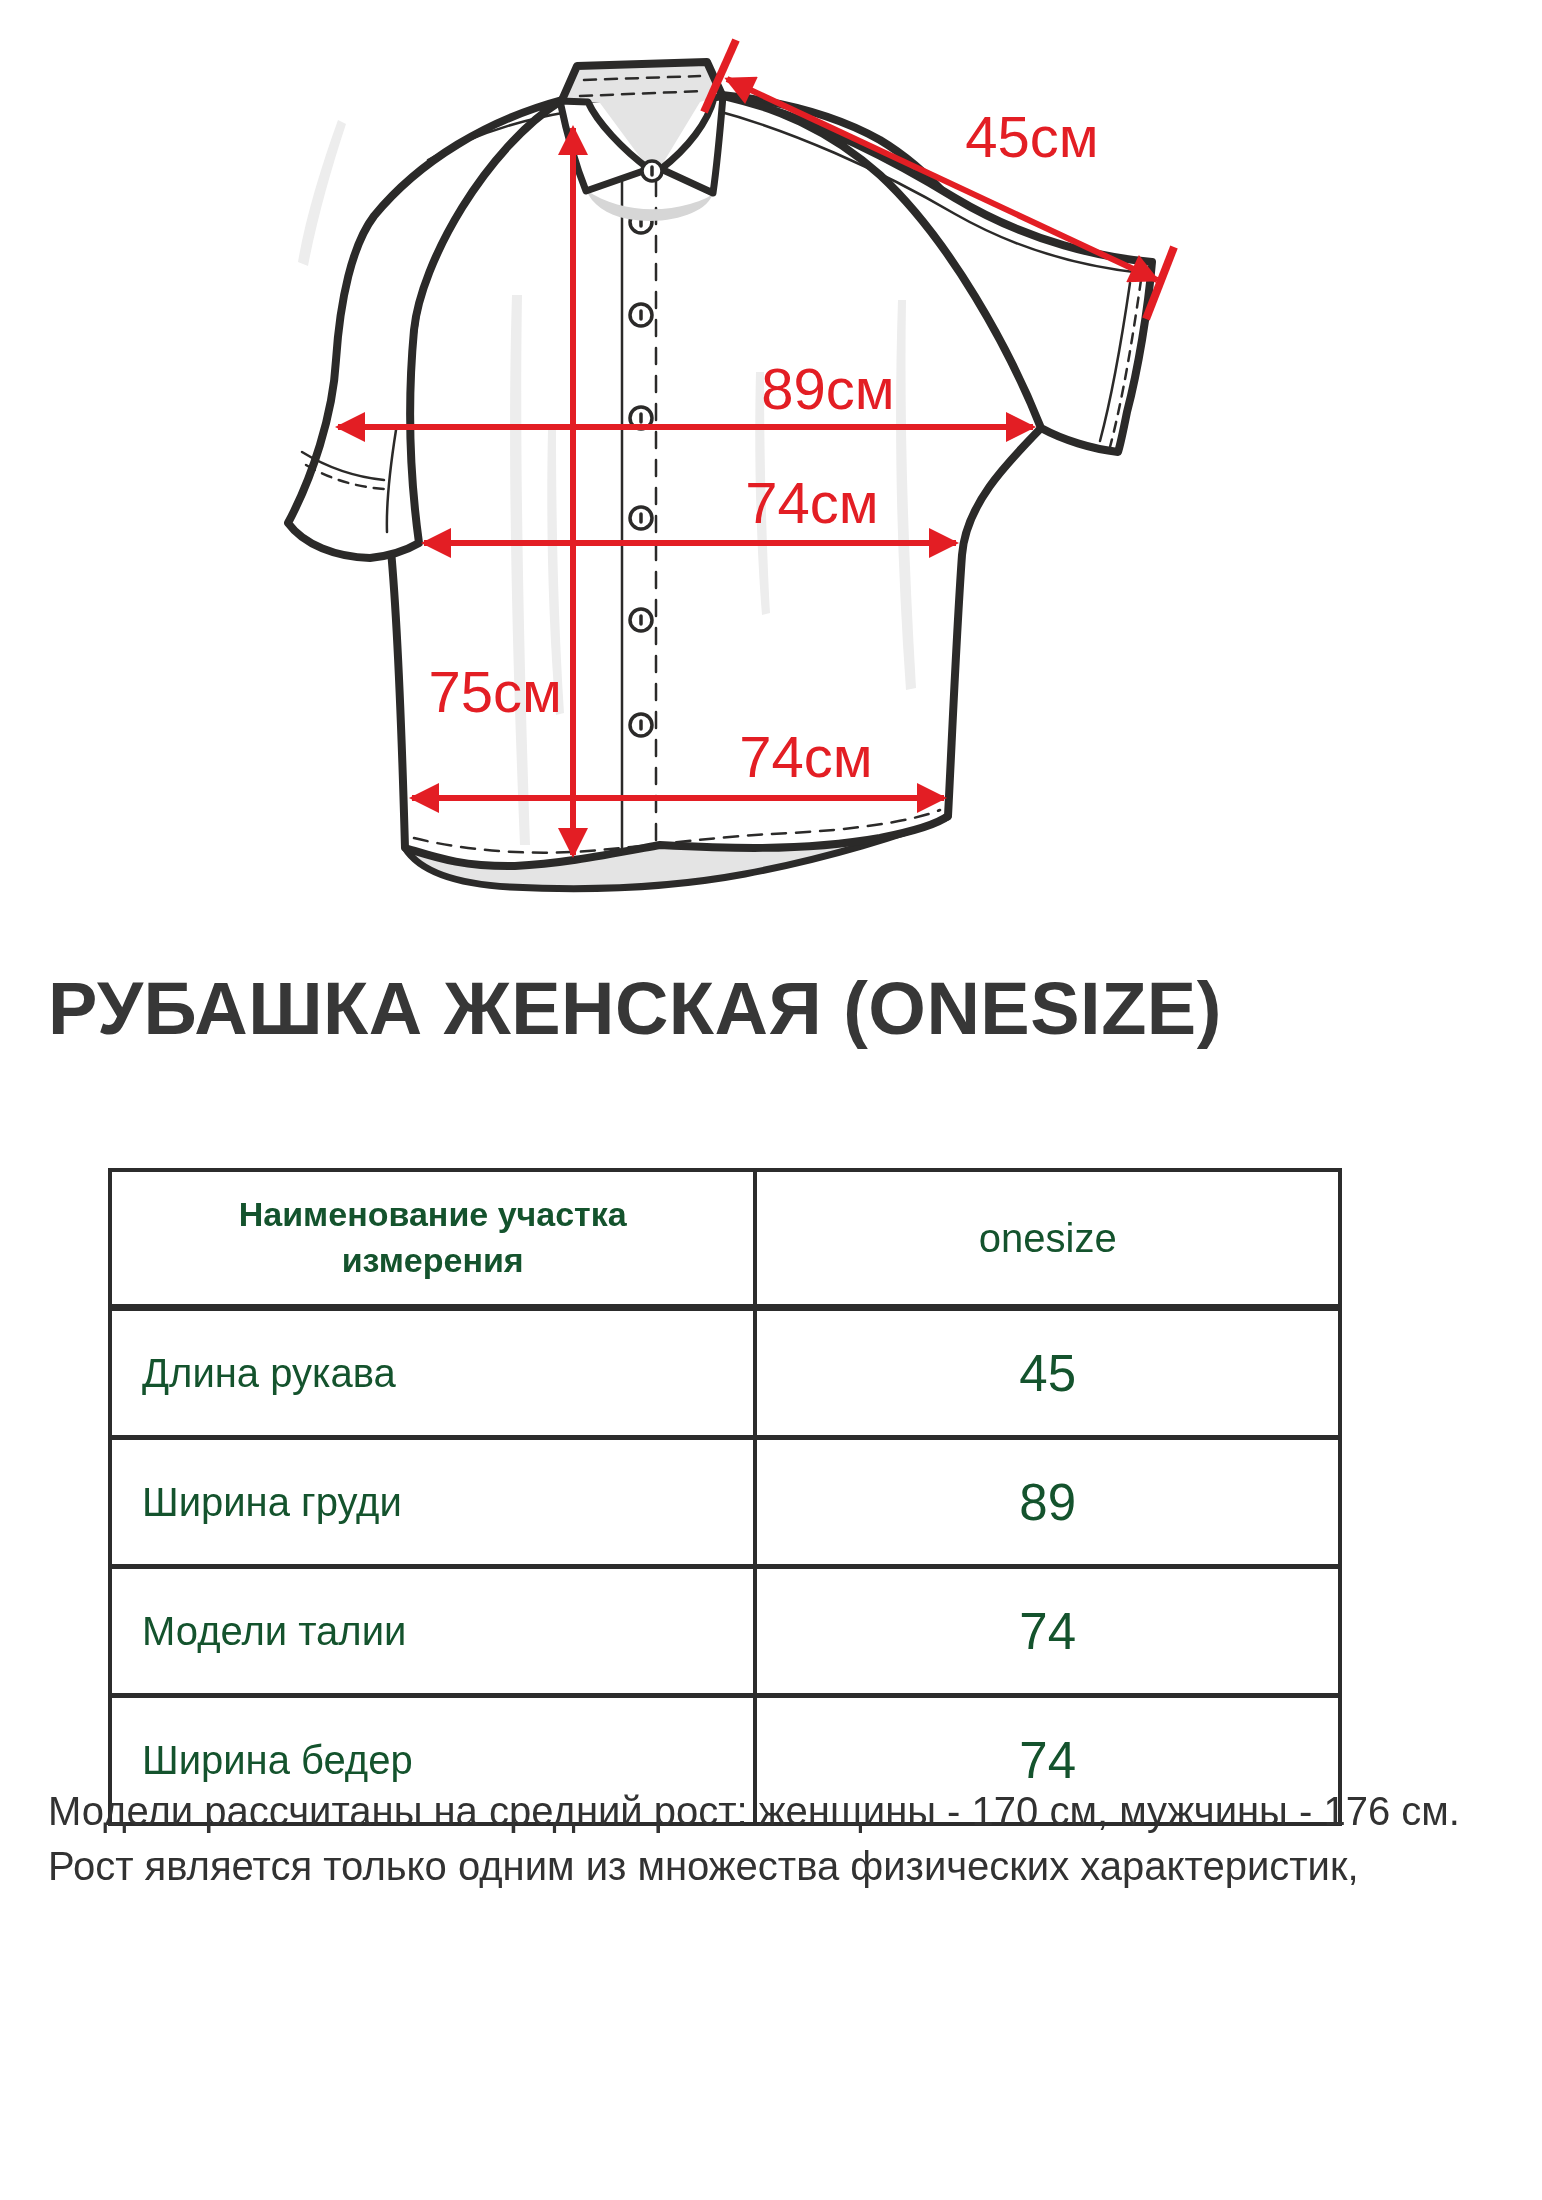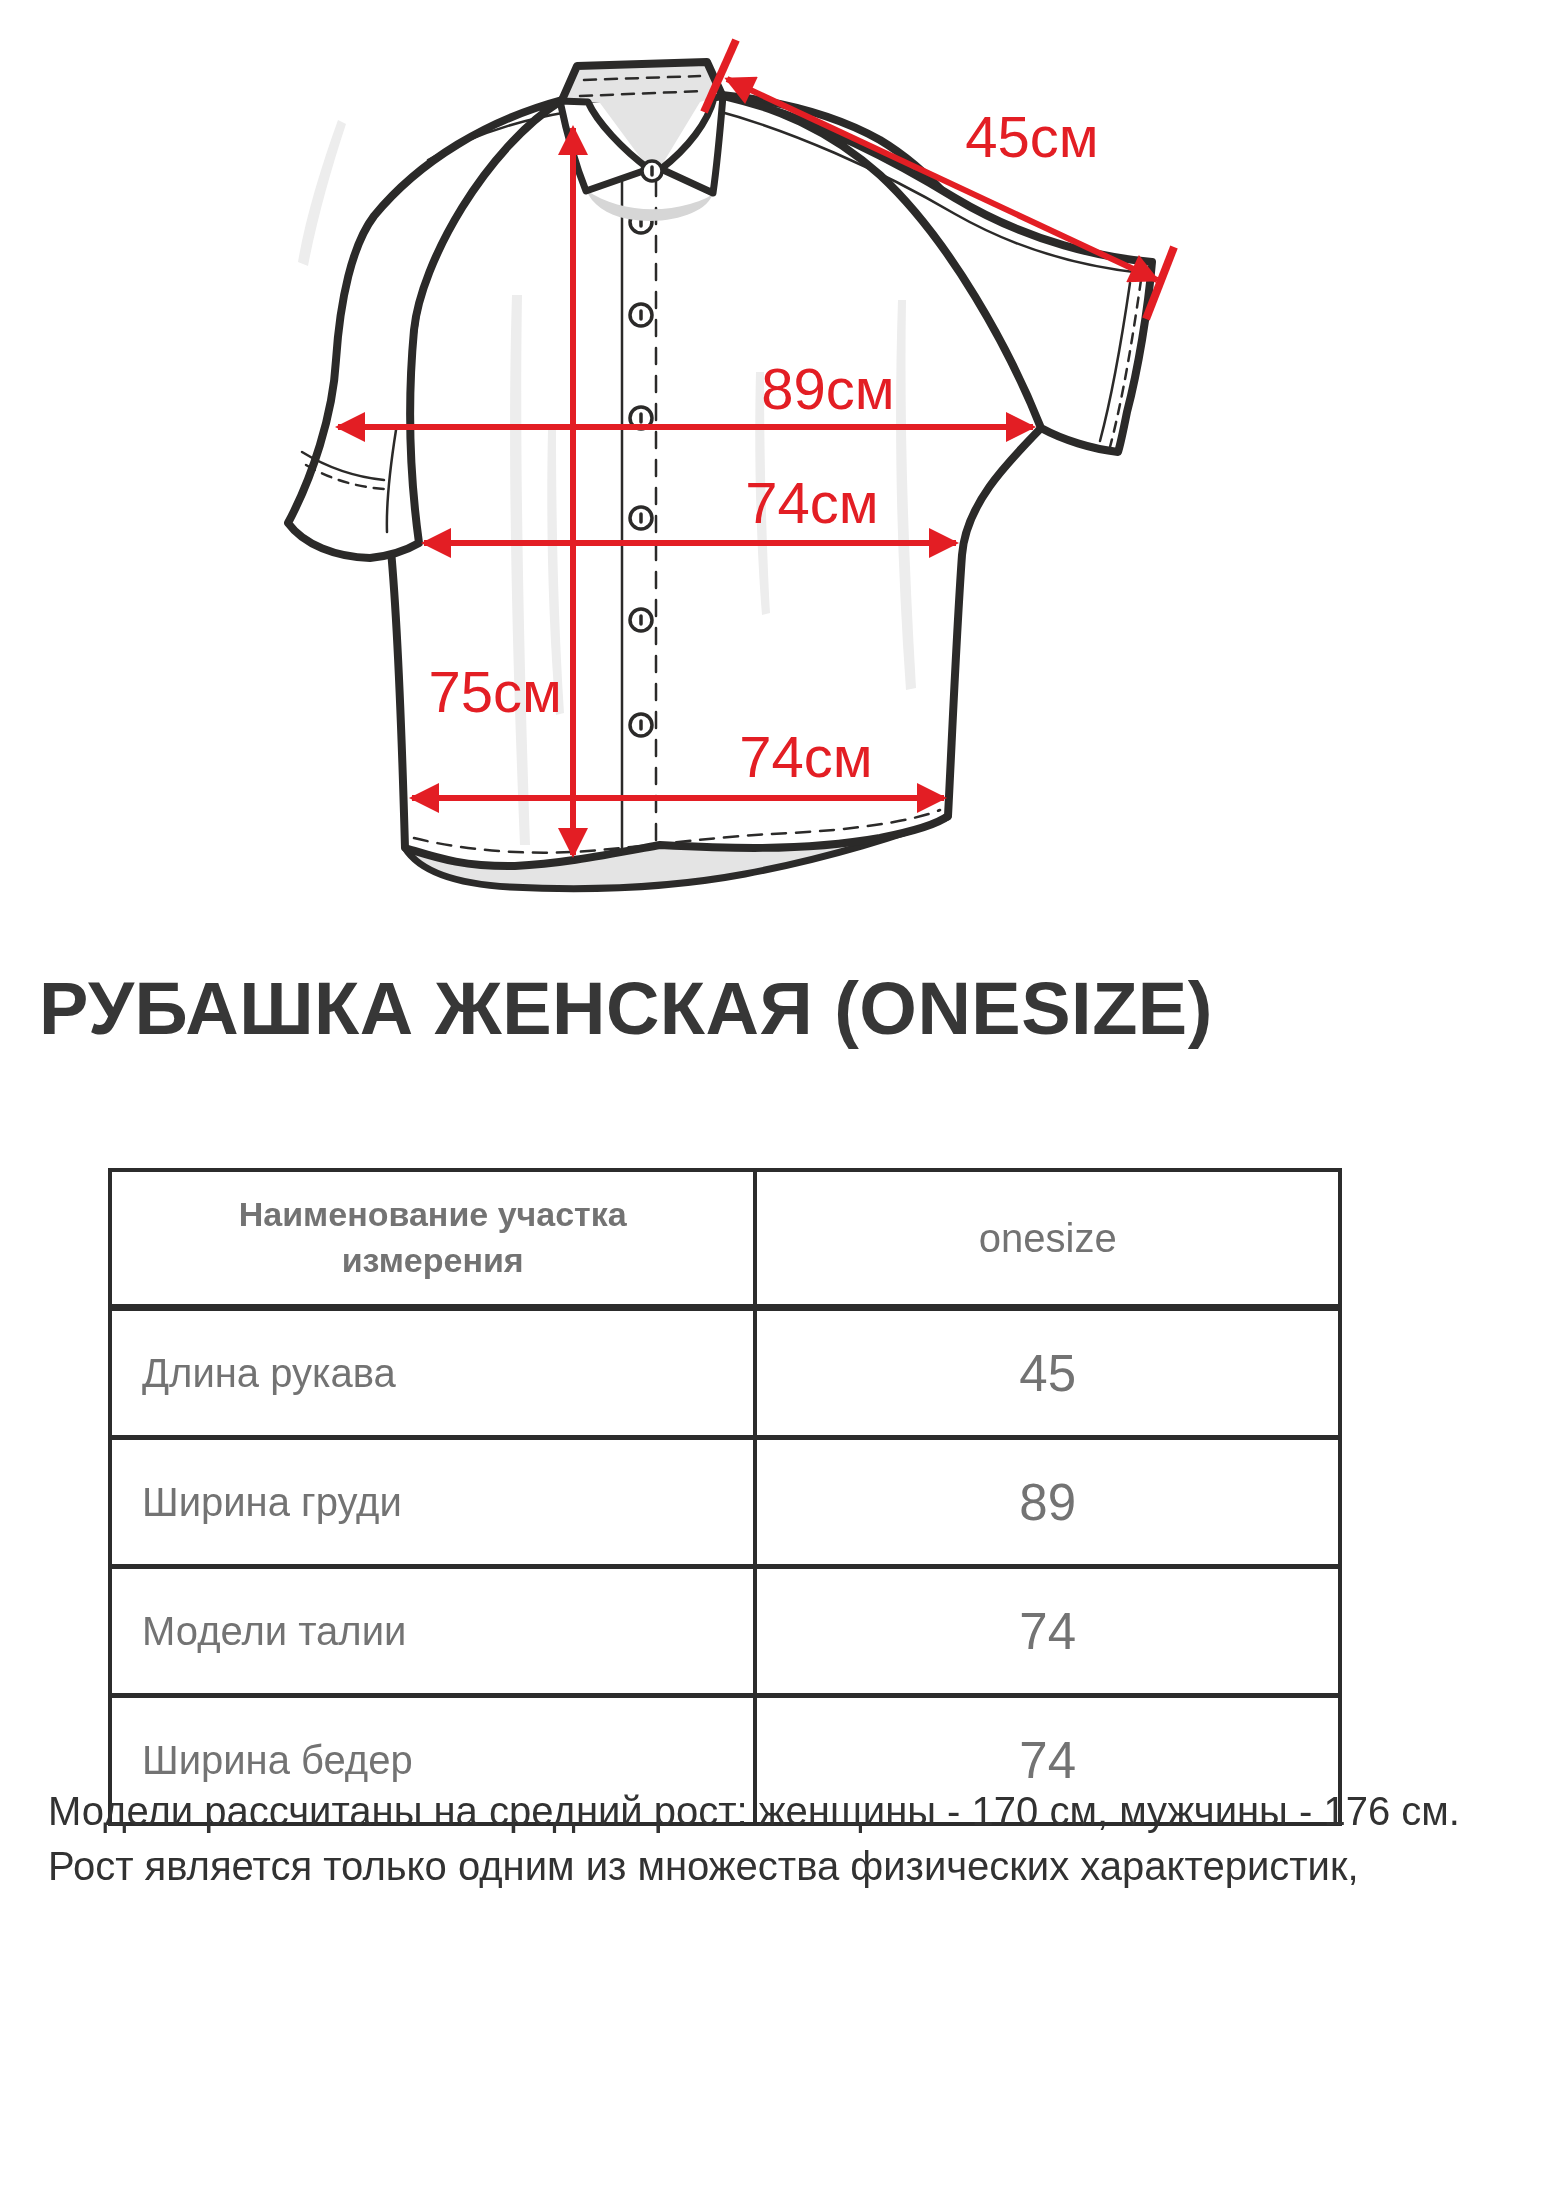--- a/index.html
+++ b/index.html
@@ -3,26 +3,26 @@
 <meta charset="utf-8">
 <style>
   html,body{margin:0;padding:0;}
   body{
     width:1542px;height:2200px;position:relative;background:#ffffff;
     font-family:"Liberation Sans", sans-serif;color:#2b2a29;overflow:hidden;
   }
   .diagram{position:absolute;left:0;top:0;width:1542px;height:930px;}
   .dim-label{font-family:"Liberation Sans", sans-serif;font-size:58px;fill:#e31e24;}
   .page-title{
-    position:absolute;left:39px;top:966px;font-size:74px;font-weight:bold;
+    position:absolute;left:48px;top:966px;font-size:74px;font-weight:bold;
     color:#373737;letter-spacing:0.5px;white-space:nowrap;
   }
   .size-table{
     position:absolute;left:108px;top:1168px;width:1234px;
-    border-collapse:collapse;table-layout:fixed;color:#737373;
+    border-collapse:collapse;table-layout:fixed;color:#14532d;
   }
   .size-table td{border:4px solid #2c2c2c;background:#ffffff;}
   .size-table .col1{width:52.5%;}
   .size-table .col2{width:47.5%;}
   .size-table tr.header-row td{height:130px;border-bottom-width:7px;}
   .size-table tr.data-row td{height:122px;border-top-width:5px;border-bottom-width:5px;}
   .size-table tr.data-row:last-child td{border-bottom-width:4px;}
   .th-name{font-size:34px;font-weight:bold;text-align:center;line-height:1.35;}
   .th-size{font-size:40px;text-align:center;}
   .cell-label{font-size:40px;padding-left:30px;text-align:left;}

